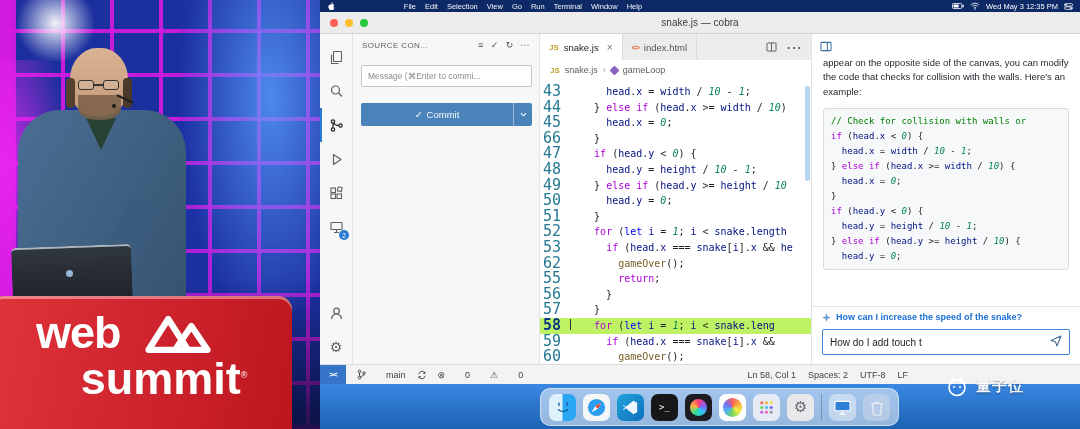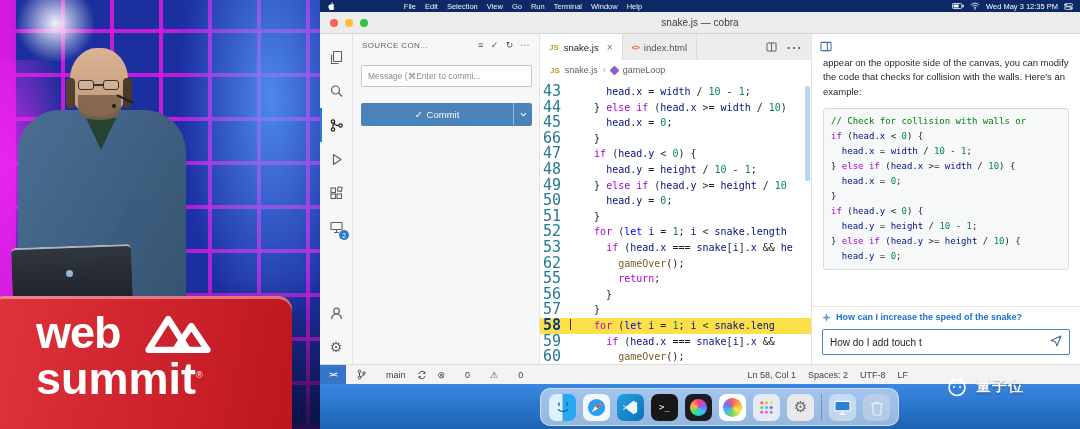--- a/index.html
+++ b/index.html
@@ -1,21 +1,21 @@
 <!DOCTYPE html>
 <html><head>
 <meta charset="utf-8">
 <style>
   * { margin:0; padding:0; box-sizing:border-box; }
   html,body { background:#000; }
   body { font-family:"Liberation Sans", sans-serif; }
   .root { position:relative; width:1080px; height:429px; overflow:hidden; background:#000; }
 
   
-  .photo { position:absolute; left:0; top:0; width:320px; height:429px; background:#d21ae0; overflow:hidden; }
+  .photo { position:absolute; left:0; top:0; width:320px; height:429px; background:#d21ae0; overflow:hidden;text-align:center; }
   .led-wall { position:absolute; left:12px; right:0; top:0; bottom:0; background-color:#1c2f9e;
     background-image:
       repeating-linear-gradient(0deg, rgba(214,26,224,.9) 0 4px, transparent 4px 44px),
       repeating-linear-gradient(90deg, rgba(214,26,224,.9) 0 4px, transparent 4px 49px); }
   .glow-right { position:absolute; right:0; top:0; width:140px; height:330px;
     background:radial-gradient(ellipse at 65% 30%, rgba(90,160,255,.8), rgba(30,60,200,.12) 70%); }
   .glow-left { position:absolute; left:0; top:60px; width:70px; height:260px;
     background:radial-gradient(ellipse at 10% 40%, rgba(236,40,240,.85), transparent 70%); }
   .spotlight { position:absolute; left:8px; top:-14px; width:95px; height:75px;
     background:radial-gradient(circle, rgba(255,255,255,.95), rgba(255,255,255,0) 65%); }
@@ -106,28 +106,28 @@
   .tab-close { margin-left:3px; color:#707070; font-size:10px; }
   .tab-actions { margin-left:auto; display:flex; gap:9px; align-items:center; padding-right:9px; color:#555; }
   .breadcrumb { height:20px; display:flex; align-items:center; gap:5px; padding:0 10px; font-size:9px;
     color:#616161; flex:none; }
   .crumb-sep { color:#9a9a9a; }
   .sym-ico { width:7px; height:7px; background:#8a63bf; border-radius:1px; transform:rotate(45deg); }
 
   .code { flex:1; overflow:hidden; font-family:"DejaVu Sans Mono",monospace; font-size:10px;
     line-height:15.6px; padding-top:4px; position:relative; }
   .code-line { display:flex; height:15.6px; }
-  .code-line.hl { background:#fde047; }
+  .code-line.hl { background:#bef264; }
   .ln { width:30px; text-align:right; padding-right:9px; color:#237893; flex:none; font-size:15px; }
   .hl .ln { color:#0b3a86; font-weight:bold; }
   .lc { white-space:pre; }
   .hl .lc::before { content:""; display:inline-block; width:1px; height:11px; background:#333;
     margin-right:-1px; vertical-align:-1px; }
   .tk-p { color:#1f1f1f; } .tk-v { color:#001080; } .tk-k { color:#af00db; } .tk-l { color:#0000ff; }
-  .tk-n { color:#098658; } .tk-f { color:#795e26; } .tk-c { color:#008000; }
+  .tk-n { color:#098658;font-style:italic; } .tk-f { color:#795e26; } .tk-c { color:#008000; }
   .code-scroll { position:absolute; right:1px; top:6px; width:5px; height:95px; background:#b9d6f0; border-radius:2px; }
 
   .chat { flex:1; display:flex; flex-direction:column; background:#fff; min-width:0; }
   .chat-top { height:16px; padding:4px 8px 0; color:#3a6ea5; flex:none; }
   .chat-intro { padding:6px 11px 0; font-size:9.5px; line-height:1.5; color:#24292f; }
   .chat-codeblock { margin:9px 11px 0; border:1px solid #d4dae0; background:#f6f8fa; border-radius:3px;
     padding:5px 7px; font-family:"DejaVu Sans Mono",monospace; font-size:9px; line-height:15px;
     overflow:hidden; flex:none; }
   .ccl { white-space:pre; }
   .chat-suggestion { margin-top:auto; border-top:1px solid #e8e8e8; padding:5px 10px 2px; display:flex;

